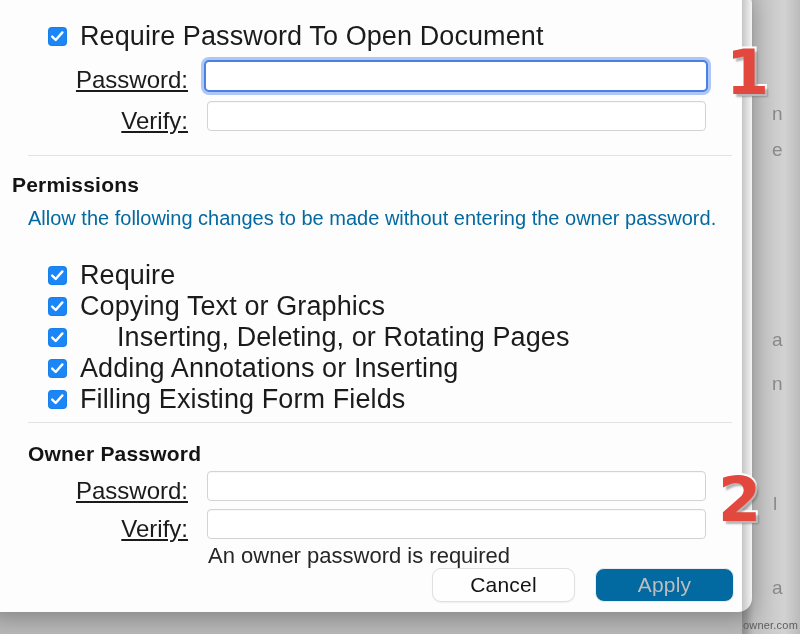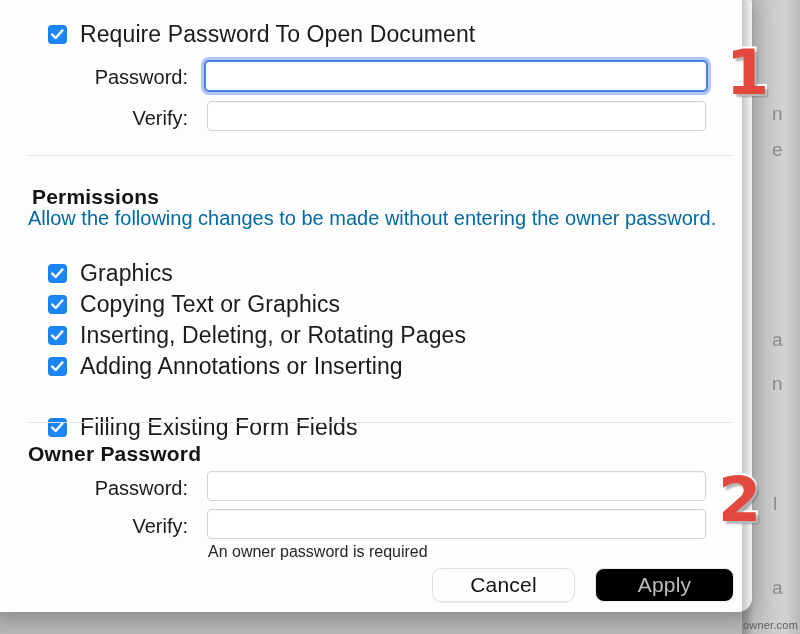--- a/index.html
+++ b/index.html
@@ -88,32 +88,33 @@
     height: 19px;
     border-radius: 4px;
     background: #1a86f7;
     box-shadow: inset 0 0 0 1px rgba(0,0,0,0.06);
     flex: 0 0 auto;
     position: relative;
   }
   .cb svg { position: absolute; left: 2px; top: 2px; }
 
   .cb-label {
-    font-size: 23px;
+    font-size: 27px;
     color: #1b1b1b;
     margin-left: 13px;
     white-space: nowrap;
     letter-spacing: 0.1px;
   }
 
   .field-label {
-    font-size: 20px;
+    font-size: 24px;
     color: #1b1b1b;
     text-align: right;
     white-space: nowrap;
+    text-decoration: underline;
   }
 
   .textfield {
     position: absolute;
     background: #ffffff;
     border: 1px solid #d3d3d3;
     border-radius: 4px;
     box-sizing: border-box;
     box-shadow: inset 0 1px 1px rgba(0,0,0,0.035);
   }
@@ -141,21 +142,21 @@
   .paragraph {
     position: absolute;
     font-size: 20px;
     color: #0369a1;
     line-height: 26px;
     width: 690px;
   }
 
   .hint {
     position: absolute;
-    font-size: 16px;
+    font-size: 22px;
     color: #262626;
     white-space: nowrap;
   }
 
   .btn {
     position: absolute;
     box-sizing: border-box;
     background: #fefefe;
     border: 1px solid #e0e0e0;
     border-radius: 9px;
@@ -164,21 +165,21 @@
     justify-content: center;
     font-size: 21px;
     color: #131313;
     box-shadow: 0 1px 1.5px rgba(0,0,0,0.06);
     letter-spacing: 0.2px;
   }
   .btn.disabled {
     color: #bdbdbd;
     border-color: #ececec;
     box-shadow: none;
-    background: #000000;
+    background: #0369a1;
   }
 
   
   .anno {
     position: absolute;
     font-family: "DejaVu Sans", sans-serif;
     font-weight: bold;
     font-size: 62px;
     line-height: 1;
     color: #e2483e;
@@ -214,61 +215,61 @@
       </div>
 
       <div class="field-label" style="position:absolute; left:32px; top:76px; width:170px;">Password:</div>
       <div class="textfield focused" style="left:218px; top:70px; width:504px; height:32px;"></div>
 
       <div class="field-label" style="position:absolute; left:32px; top:117px; width:170px;">Verify:</div>
       <div class="textfield" style="left:221px; top:111px; width:499px; height:30px;"></div>
 
       <div class="divider" style="left:42px; top:165px; width:704px;"></div>
 
-      <div class="section-title" style="left:46px; top:183px;margin-top:12px;">Permissions</div>
+      <div class="section-title" style="left:26px; top:183px;">Permissions</div>
 
       <div class="paragraph" style="left:42px; top:215px;">Allow the following changes to be made without entering the owner password.</div>
 
       <div class="row" style="left:62px; top:270px;">
         <span class="cb">
           <svg width="15" height="15" viewBox="0 0 15 15">
             <path d="M2.2 7.6 L5.7 11.0 L12.4 3.4" fill="none" stroke="#ffffff" stroke-width="2.4" stroke-linecap="round" stroke-linejoin="round"></path>
           </svg>
         </span>
-        <span class="cb-label">Graphics</span>
+        <span class="cb-label">Require</span>
       </div>
 
       <div class="row" style="left:62px; top:301px;">
         <span class="cb">
           <svg width="15" height="15" viewBox="0 0 15 15">
             <path d="M2.2 7.6 L5.7 11.0 L12.4 3.4" fill="none" stroke="#ffffff" stroke-width="2.4" stroke-linecap="round" stroke-linejoin="round"></path>
           </svg>
         </span>
         <span class="cb-label">Copying Text or Graphics</span>
       </div>
 
-      <div class="row" style="left:62px; top:332px;">
+      <div class="row" style="left:62px; top:332px;gap:37px;">
         <span class="cb">
           <svg width="15" height="15" viewBox="0 0 15 15">
             <path d="M2.2 7.6 L5.7 11.0 L12.4 3.4" fill="none" stroke="#ffffff" stroke-width="2.4" stroke-linecap="round" stroke-linejoin="round"></path>
           </svg>
         </span>
         <span class="cb-label">Inserting, Deleting, or Rotating Pages</span>
       </div>
 
       <div class="row" style="left:62px; top:363px;">
         <span class="cb">
           <svg width="15" height="15" viewBox="0 0 15 15">
             <path d="M2.2 7.6 L5.7 11.0 L12.4 3.4" fill="none" stroke="#ffffff" stroke-width="2.4" stroke-linecap="round" stroke-linejoin="round"></path>
           </svg>
         </span>
         <span class="cb-label">Adding Annotations or Inserting</span>
       </div>
 
-      <div class="row" style="left:62px; top:394px;margin-top:30px;">
+      <div class="row" style="left:62px; top:394px;">
         <span class="cb">
           <svg width="15" height="15" viewBox="0 0 15 15">
             <path d="M2.2 7.6 L5.7 11.0 L12.4 3.4" fill="none" stroke="#ffffff" stroke-width="2.4" stroke-linecap="round" stroke-linejoin="round"></path>
           </svg>
         </span>
         <span class="cb-label">Filling Existing Form Fields</span>
       </div>
 
       <div class="divider" style="left:42px; top:432px; width:704px;"></div>
 

